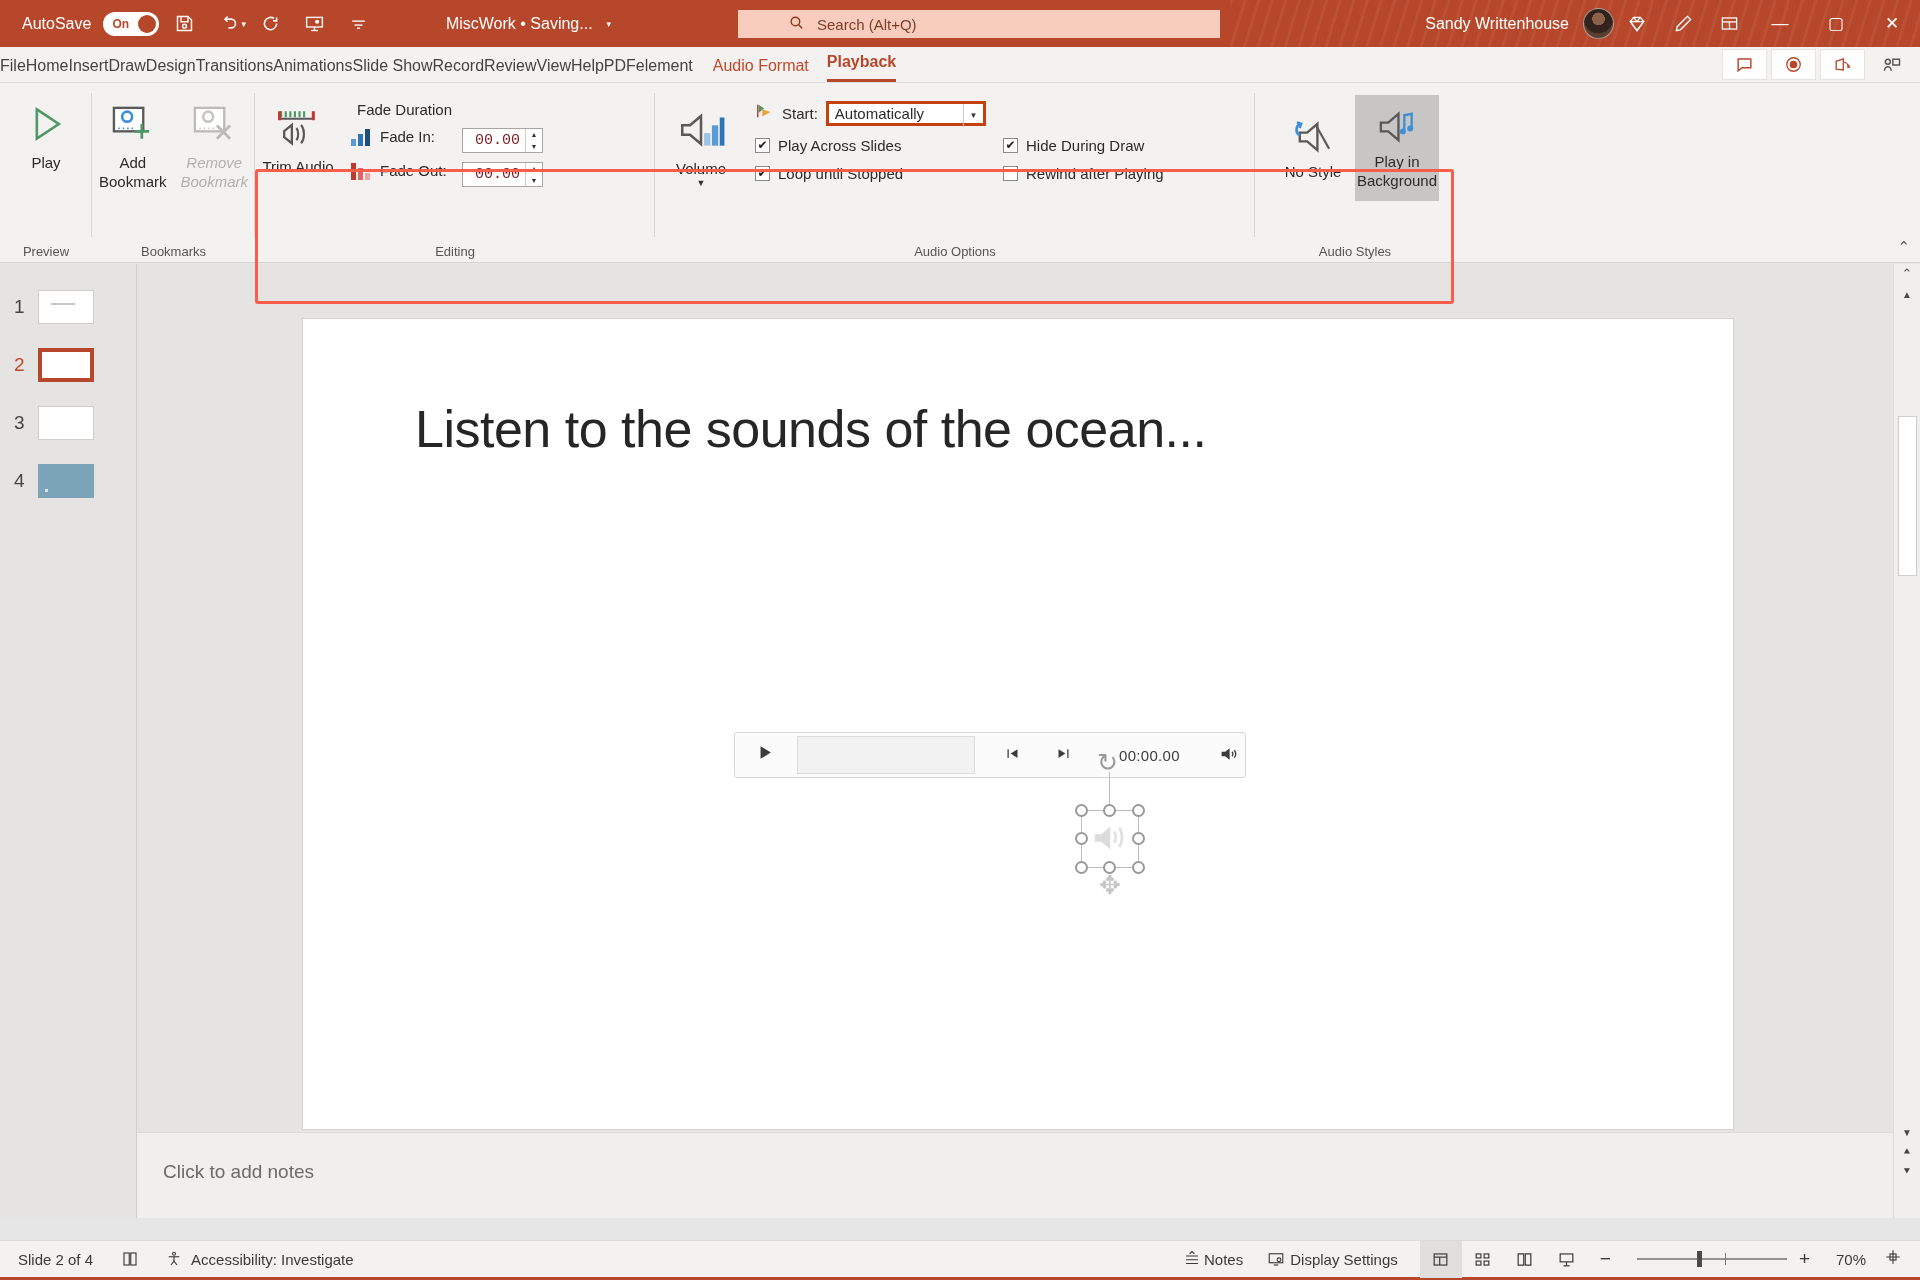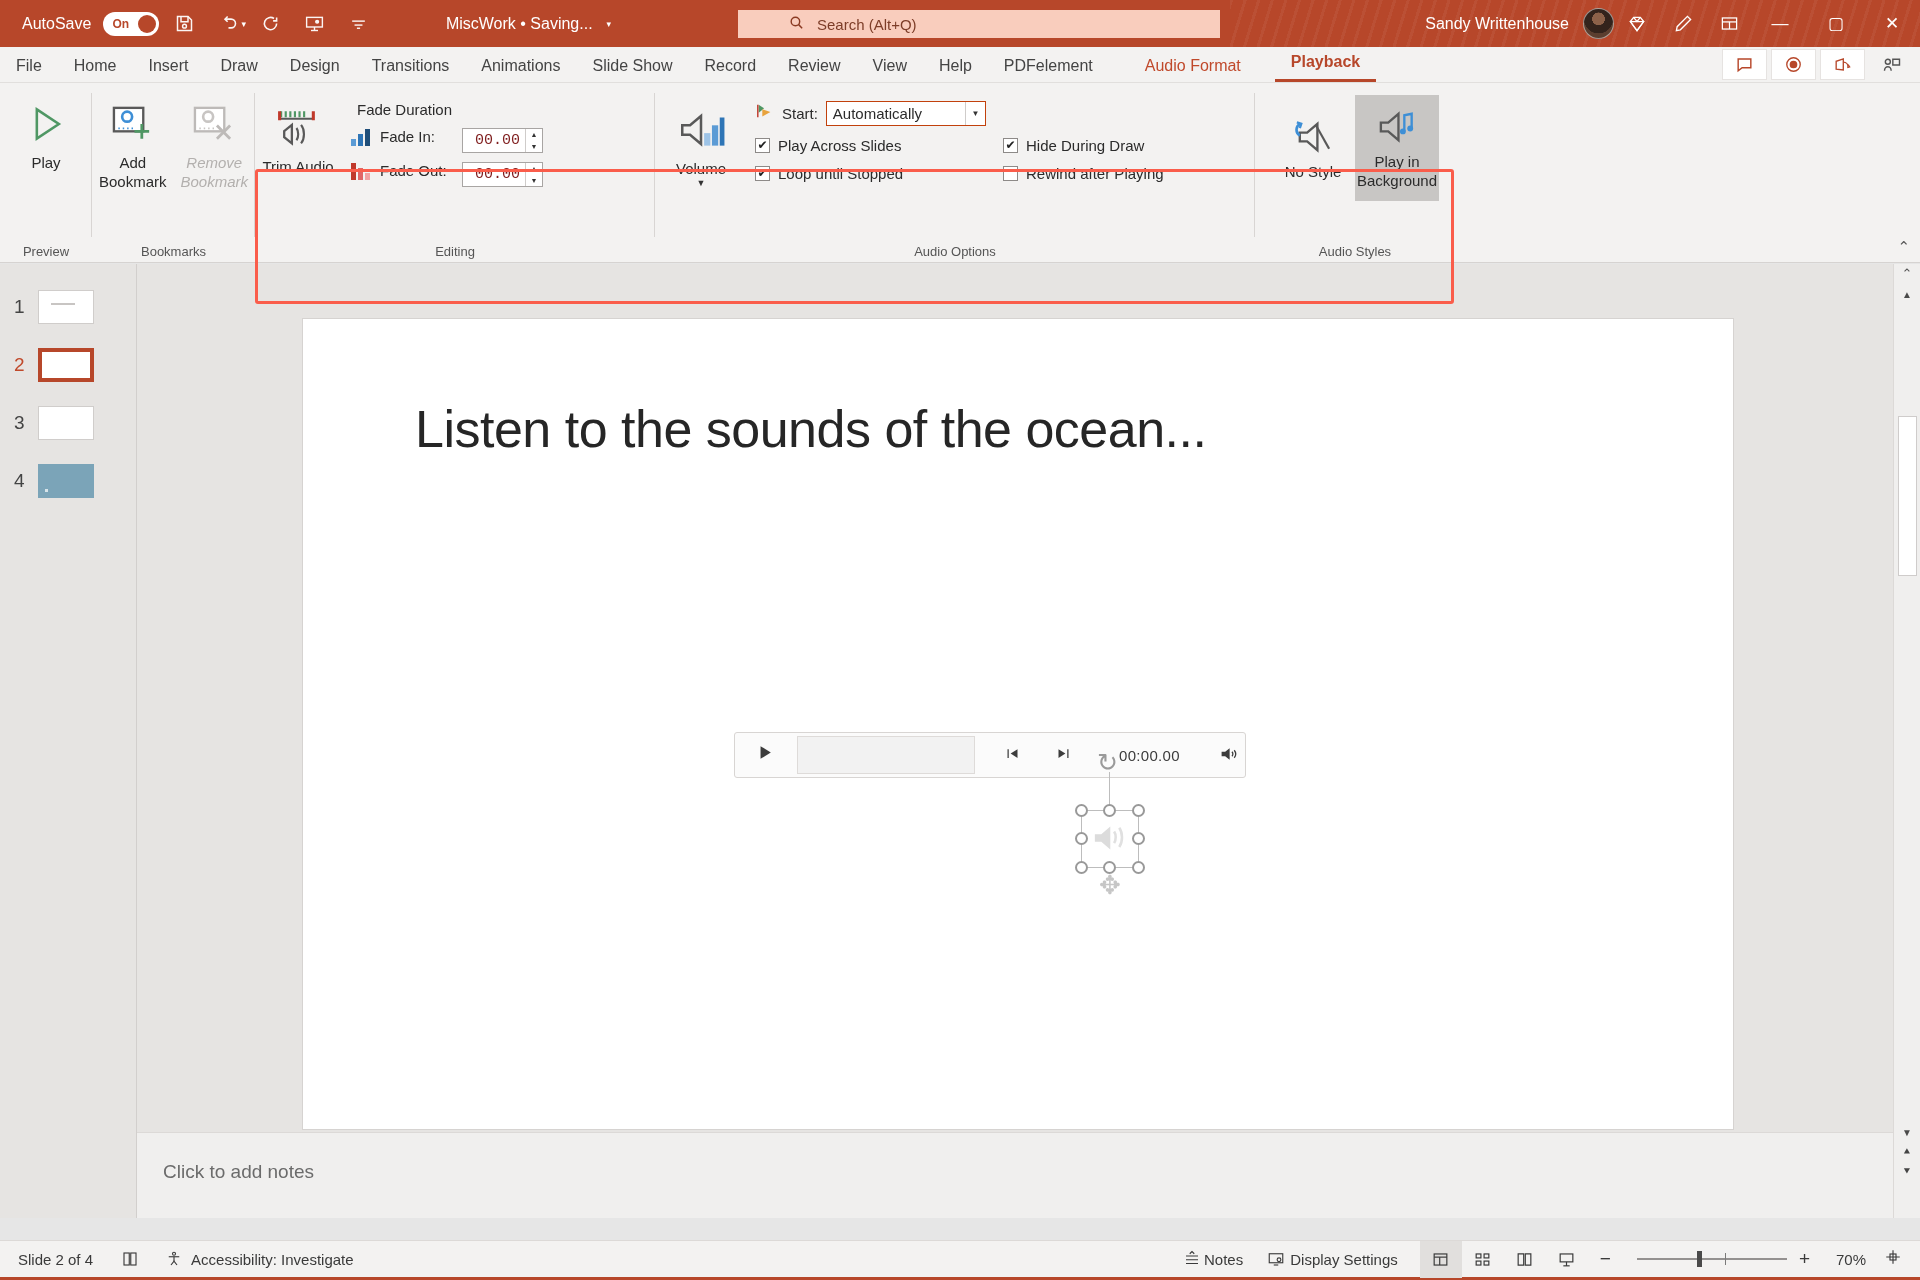--- a/index.html
+++ b/index.html
@@ -73,21 +73,21 @@
   }
 
   
   .tabbar {
     height: 36px; background: #f3f2f1;
     display: flex; align-items: flex-end;
     border-bottom: 1px solid #e1dfdd;
     position: relative;
   }
   .tab {
-    font-size: 16px; color: #444; padding: 0 16px;
+    font-size: 16px; color: #444; padding: 0 0;
     height: 33px; line-height: 33px; white-space: nowrap;
   }
   .tab.ctx { color: #c0492b; }
   .tab.active {
     color: #b7472a; font-weight: 600;
     border-bottom: 3px solid #b7472a;
     height: 36px; line-height: 31px;
   }
   .tabbar-right {
     position: absolute; right: 6px; top: 2px;
@@ -159,21 +159,21 @@
   .opt-col { padding: 10px 0 0 8px; }
   .opt-row { display: flex; align-items: center; height: 28px; }
   .opt-lbl { font-size: 15px; color: #2b2b2b; }
   .cbox {
     width: 15px; height: 15px; border: 1px solid #8d8a88;
     background: #fff; margin-right: 8px; position: relative;
     display:flex; align-items:center; justify-content:center;
     font-size: 12px; color:#222; line-height:1;
   }
   .startsel {
-    width: 160px; height: 25px; border: 1px solid #c2410c;
+    width: 160px; height: 25px; border: 3px solid #c2410c;
     background: #fff; display:flex; align-items:center;
     font-size: 15px; color:#2b2b2b; padding-left: 6px;
     position: relative;
   }
   .startsel .dd {
     position:absolute; right:0; top:0; width: 20px; height: 23px;
     border-left: 1px solid #cfccca; display:flex;
     align-items:center; justify-content:center; font-size: 8px; color:#333;
   }
   .opt-grid { display:flex; }

